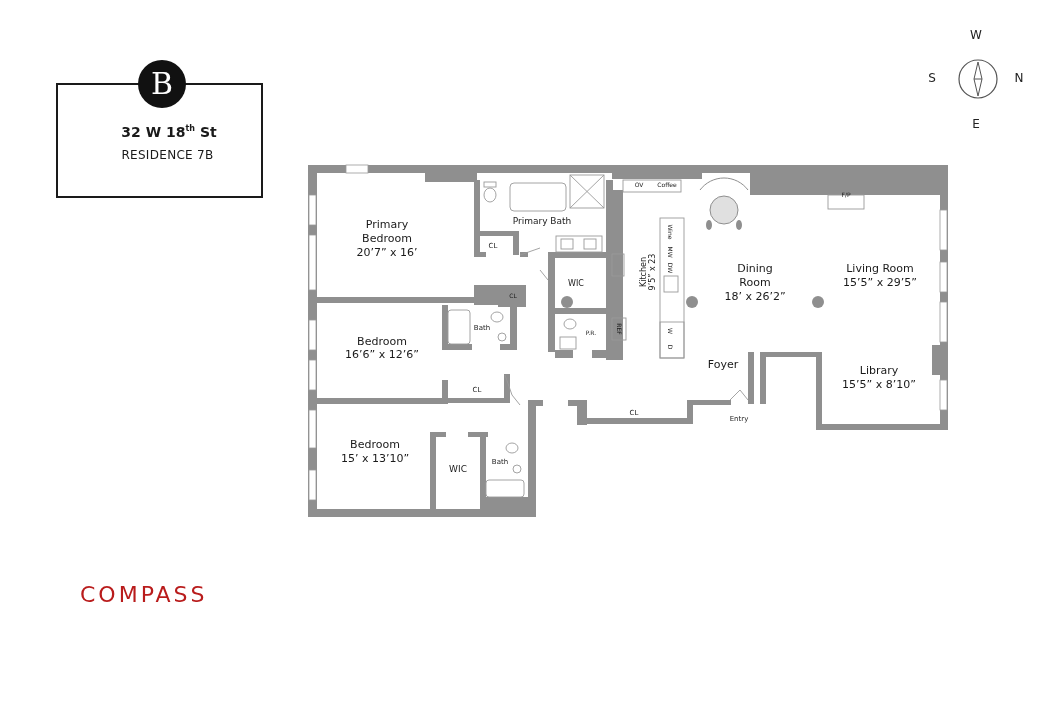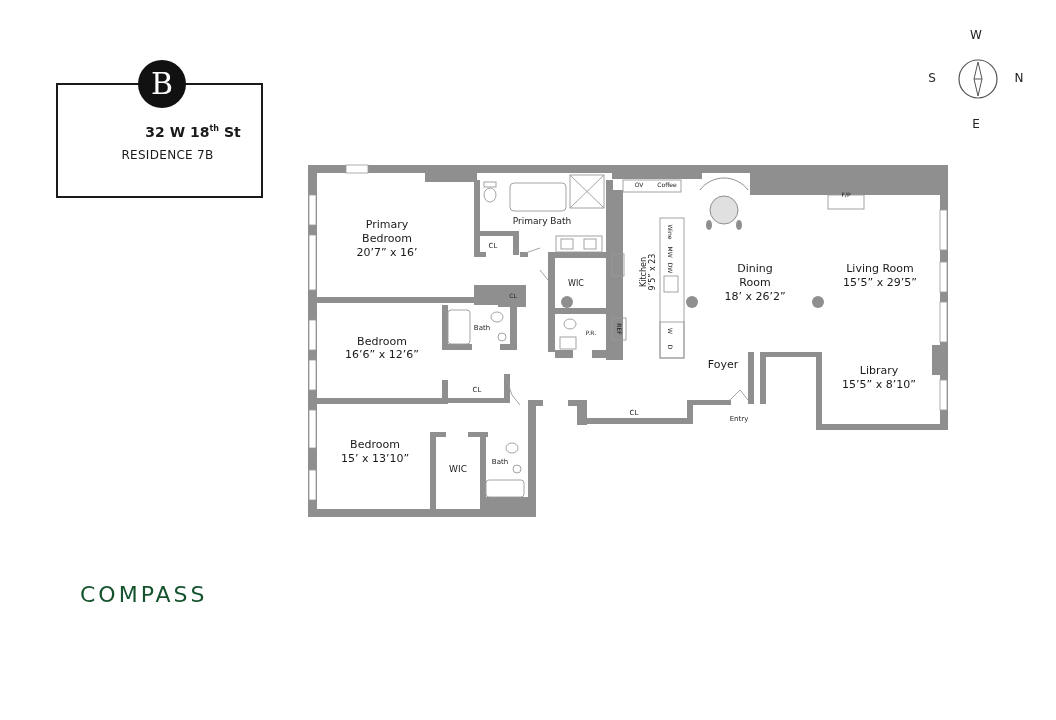--- a/index.html
+++ b/index.html
@@ -1,25 +1,25 @@
 <!DOCTYPE html>
 <html><head>
 <meta charset="utf-8">
 <style>
   html,body{margin:0;padding:0;background:#ffffff;}
   body{width:1056px;height:720px;position:relative;overflow:hidden;font-family:"DejaVu Sans","Liberation Sans",sans-serif;color:#1a1a1a;}
   .abs{position:absolute;}
   .header-box{left:56px;top:83px;width:207px;height:115px;border:2px solid #1a1a1a;box-sizing:border-box;}
   .logo-circle{left:138px;top:60px;width:48px;height:48px;border-radius:50%;background:#111;color:#fff;display:flex;align-items:center;justify-content:center;font-family:"DejaVu Serif","Liberation Serif",serif;font-size:30px;line-height:1;}
-  .addr{left:56px;top:124px;width:226px;text-align:center;font-weight:bold;font-size:14px;padding-left:24px;}
+  .addr{left:56px;top:124px;width:226px;text-align:center;font-weight:bold;font-size:14px;}
   .addr sup{font-size:8px;vertical-align:6px;}
   .resid{left:56px;top:148px;width:207px;text-align:center;font-size:12px;letter-spacing:0.3px;padding-left:8px;}
   .compass-rose{left:958px;top:59px;width:40px;height:40px;}
   .dir{font-size:12px;color:#222;width:16px;text-align:center;}
-  .brand{left:80px;top:582px;font-size:22px;letter-spacing:3px;font-family:"DejaVu Sans","Liberation Sans",sans-serif;color:#14532d;font-weight:normal;}
+  .brand{left:80px;top:582px;font-size:22px;letter-spacing:3px;font-family:"DejaVu Sans","Liberation Sans",sans-serif;color:#b91c1c;font-weight:normal;}
   .plan{left:0;top:0;width:1056px;height:720px;}
   .lbl{font-size:11px;fill:#1a1a1a;font-family:"DejaVu Sans","Liberation Sans",sans-serif;text-anchor:middle;}
   .lbl-sm{font-size:7px;fill:#1a1a1a;font-family:"DejaVu Sans","Liberation Sans",sans-serif;text-anchor:middle;}
   .lbl-xs{font-size:6px;fill:#1a1a1a;font-family:"DejaVu Sans","Liberation Sans",sans-serif;text-anchor:middle;}
 </style>
 </head>
 <body>
 
 <div class="abs header-box"></div>
 <div class="abs logo-circle">

